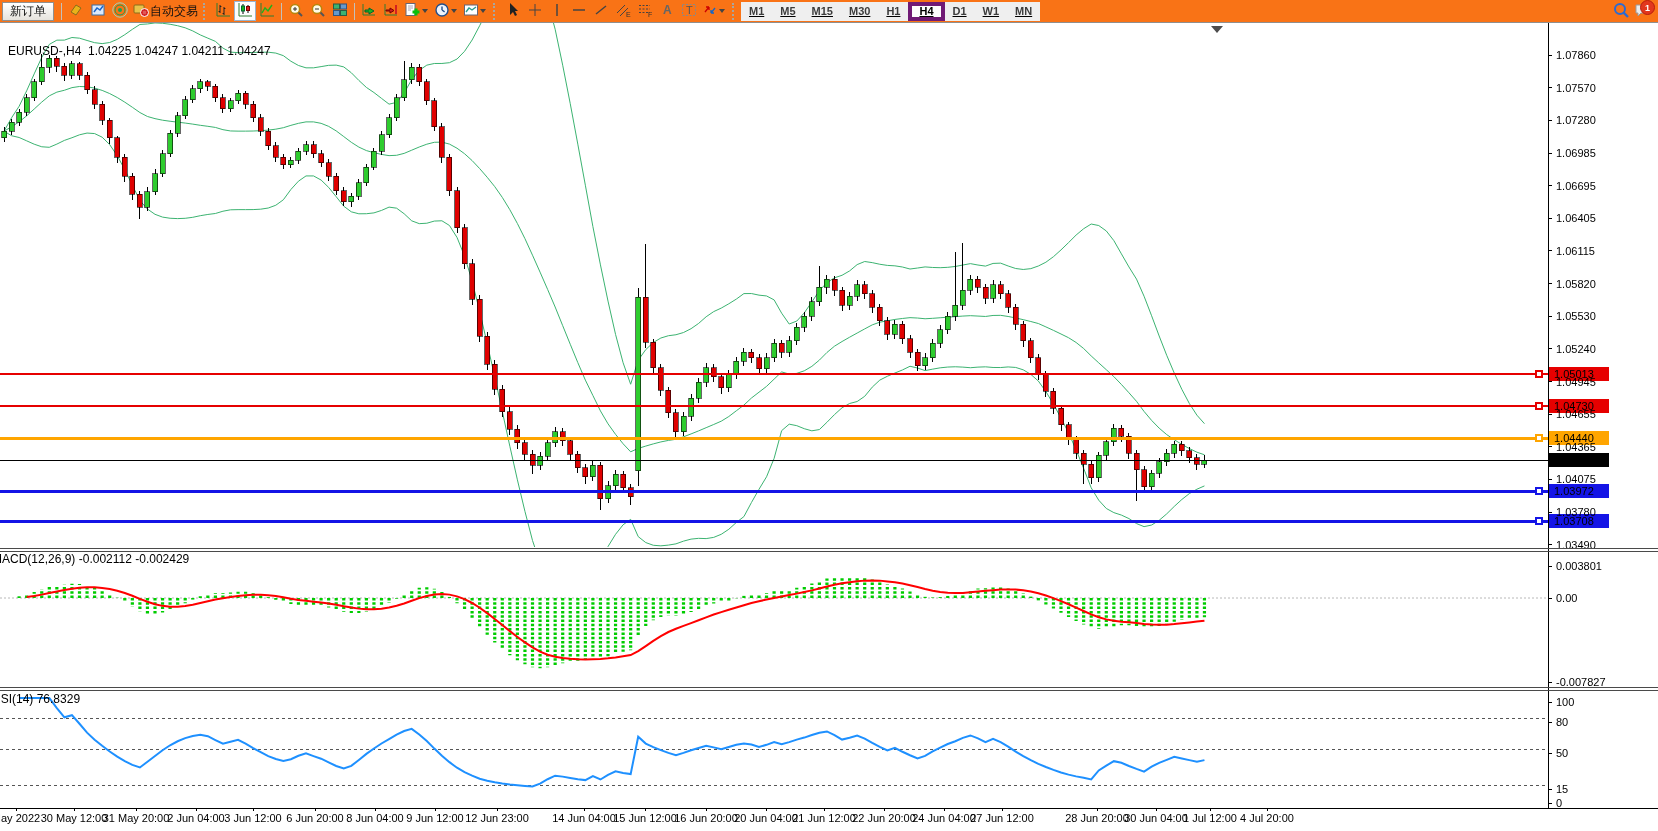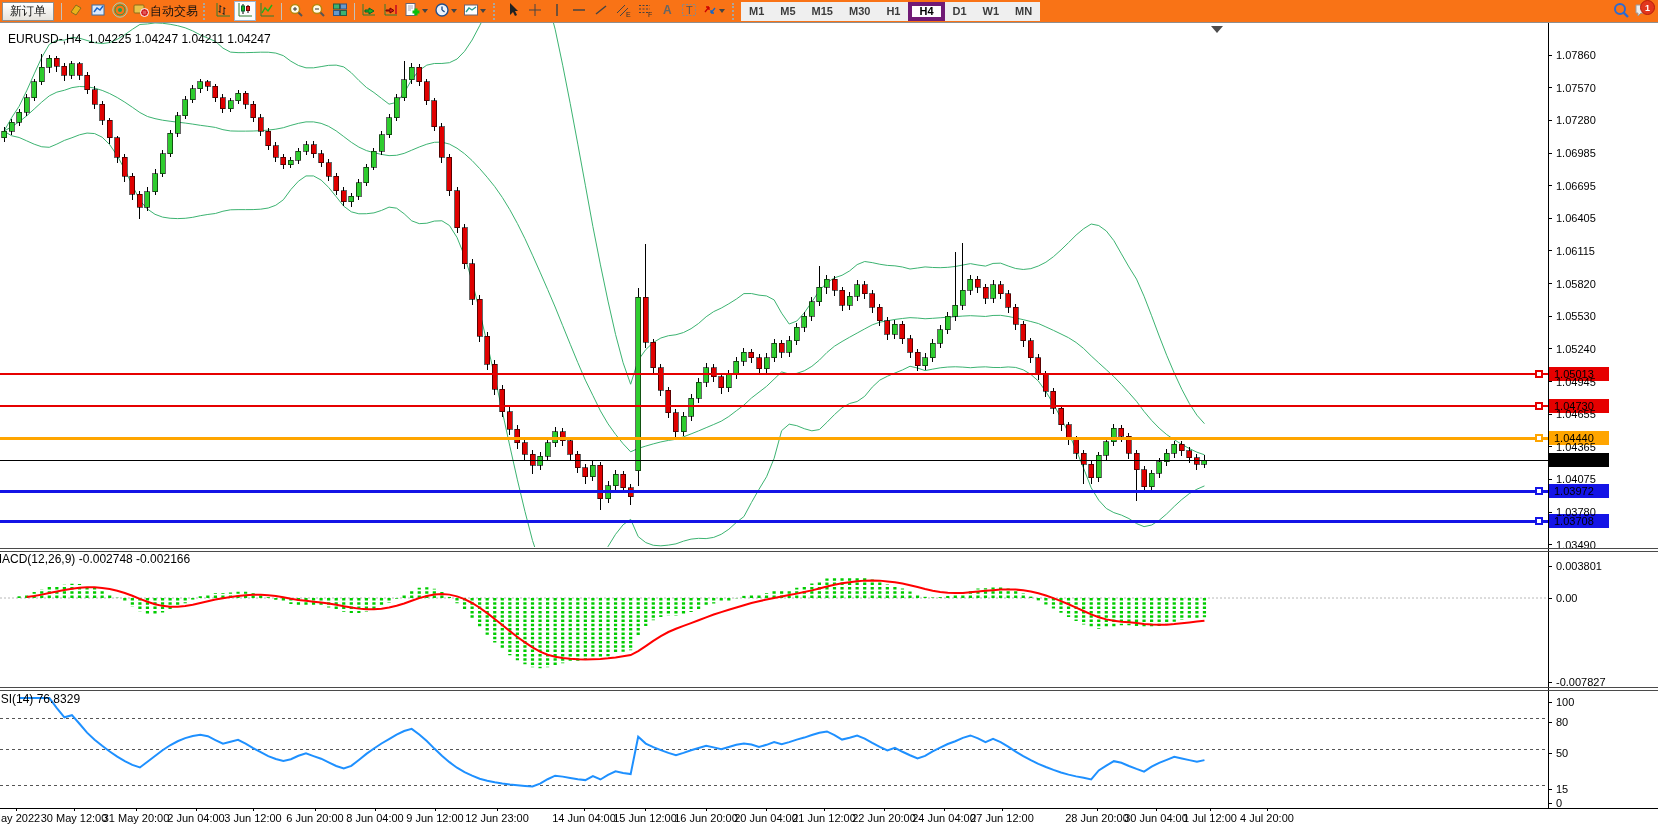--- a/index.html
+++ b/index.html
@@ -225,21 +225,21 @@
   <button class="tbtn">
       <span>
     <svg width="16" height="16">
           <path d="M3 10l4-5m0 0H4m3 0v3" stroke="#c00" fill="none" stroke-width="1.3"></path>
           <path d="M13 6l-4 5m0 0h3m-3 0V8" stroke="#16c" fill="none" stroke-width="1.3"></path>
         </svg></span>
     <span class="caret"></span>
     </button>
 
   <div class="tbhandle"></div>
-  <div id="tf-group" style="display:flex;align-items:center;">
+  <div id="tf-group" style="display:flex;align-items:center;text-decoration:underline;">
       <button class="tfbtn">M1</button>
       <button class="tfbtn">M5</button>
       <button class="tfbtn">M15</button>
       <button class="tfbtn">M30</button>
       <button class="tfbtn">H1</button>
       <button class="tfbtn active">H4</button>
       <button class="tfbtn">D1</button>
       <button class="tfbtn">W1</button>
       <button class="tfbtn">MN</button>
     </div>
@@ -892,27 +892,27 @@
       <text x="1097" y="822" text-anchor="middle">28 Jun 20:00</text>
       <line x1="1156" y1="808" x2="1156" y2="811" stroke="#000" shape-rendering="crispEdges"></line>
       <text x="1156" y="822" text-anchor="middle">30 Jun 04:00</text>
       <line x1="1210" y1="808" x2="1210" y2="811" stroke="#000" shape-rendering="crispEdges"></line>
       <text x="1210" y="822" text-anchor="middle">1 Jul 12:00</text>
       <line x1="1267" y1="808" x2="1267" y2="811" stroke="#000" shape-rendering="crispEdges"></line>
       <text x="1267" y="822" text-anchor="middle">4 Jul 20:00</text>
     </g>
   </svg>
 
-<div class="overlay-label" style="left:8px;top:32px;text-align:center;">
+<div class="overlay-label" style="left:8px;top:44px;text-align:center;">
   <span>EURUSD-,H4</span>&nbsp;
   <span>1.04225 1.04247 1.04211 1.04247</span>
 </div>
 
 <div class="overlay-label" style="left:-8px;top:552px;">
   <span>MACD(12,26,9)</span>
-  <span>-0.002748</span>
-  <span>-0.002166</span>
+  <span>-0.002112</span>
+  <span>-0.002429</span>
 </div>
 
 <div class="overlay-label" style="left:-8px;top:692px;">
   <span>RSI(14)</span>
   <span>76.8329</span>
 </div>
 
 </body></html>

